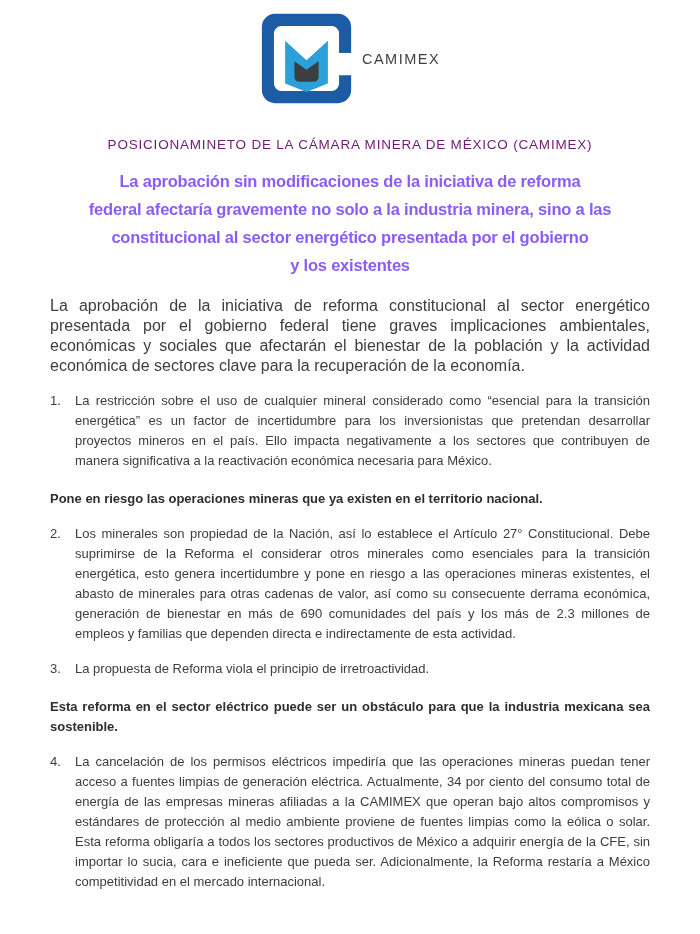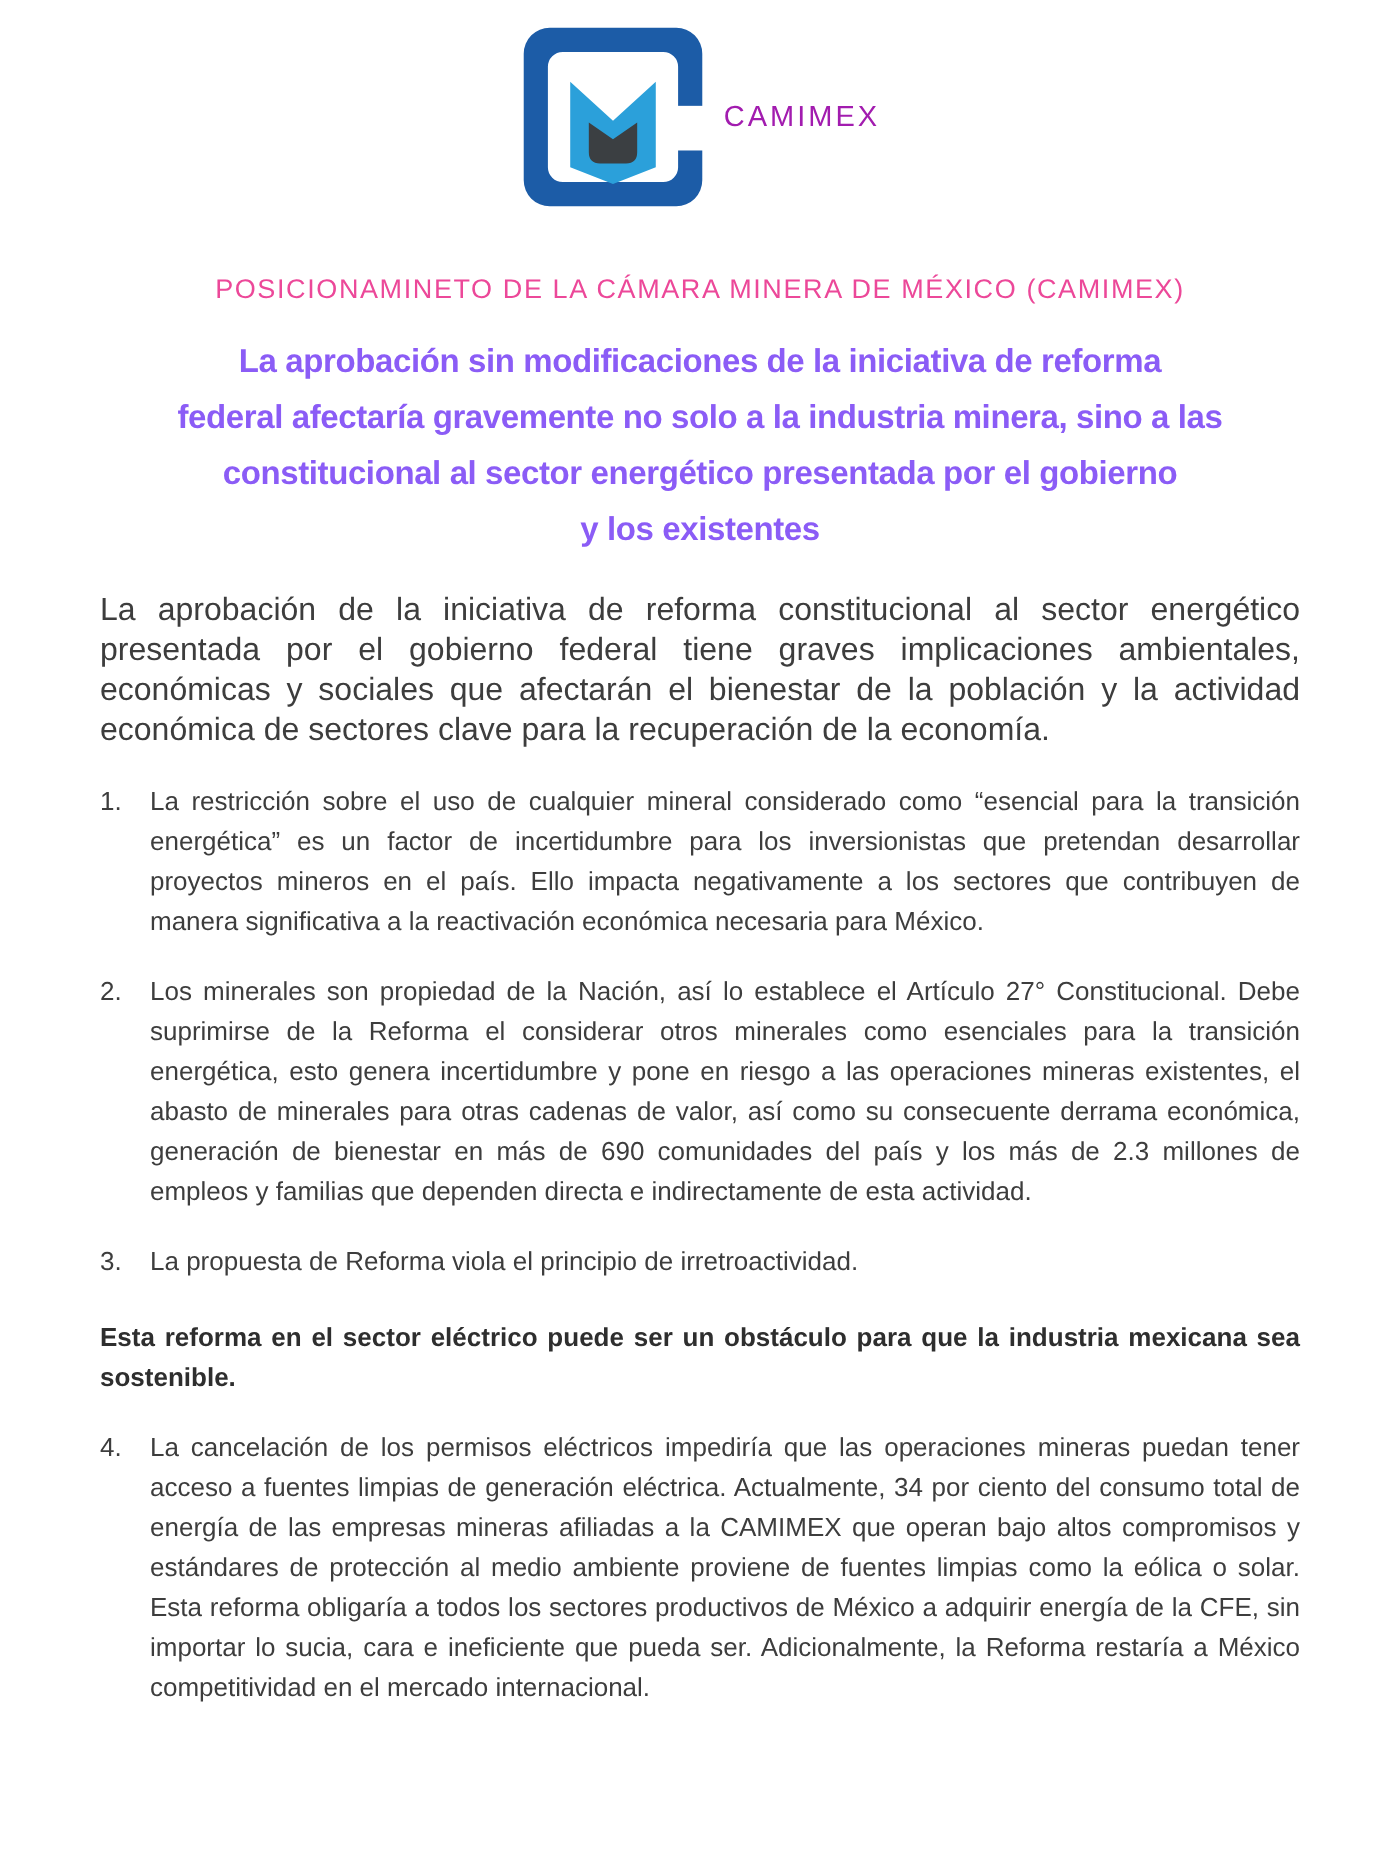--- a/index.html
+++ b/index.html
@@ -28,29 +28,29 @@
     margin-top: 2px;
   }
   .logo-mark {
     width: 93px;
     height: 93px;
     display: block;
   }
   .logo-wordmark {
     font-size: 14.5px;
     letter-spacing: 1.5px;
-    color: #a21caf;
+    color: #404040;
   }
   
   .doc-heading {
     margin-top: 32px;
     text-align: center;
     font-size: 13.5px;
     letter-spacing: 0.8px;
-    color: #ec4899;
+    color: #701a75;
     white-space: nowrap;
   }
   .doc-title {
     margin-top: 15px;
     text-align: center;
     font-weight: bold;
     color: #8b5cf6;
     font-size: 16.5px;
     line-height: 28px;
     letter-spacing: -0.2px;
@@ -121,20 +121,21 @@
   </div>
 
   <p class="para intro">La aprobación de la iniciativa de reforma constitucional al sector energético presentada por el gobierno federal tiene graves implicaciones ambientales, económicas y sociales que afectarán el bienestar de la población y la actividad económica de sectores clave para la recuperación de la economía.</p>
 
 
   <div class="list-item">
     <span class="item-number">1.</span>
     <span class="item-text">La restricción sobre el uso de cualquier mineral considerado como “esencial para la transición energética” es un factor de incertidumbre para los inversionistas que pretendan desarrollar proyectos mineros en el país. Ello impacta negativamente a los sectores que contribuyen de manera significativa a la reactivación económica necesaria para México.</span>
   </div>
 
+  <p class="subhead mt-b">Pone en riesgo las operaciones mineras que ya existen en el territorio nacional.</p>
 
   <div class="list-item">
     <span class="item-number">2.</span>
     <span class="item-text">Los minerales son propiedad de la Nación, así lo establece el Artículo 27° Constitucional.  Debe suprimirse de la Reforma el considerar otros minerales como esenciales para la transición energética, esto genera incertidumbre y pone en riesgo a las operaciones mineras existentes, el abasto de minerales para otras cadenas de valor, así como su consecuente derrama económica, generación de bienestar en más de 690 comunidades del país y los más de 2.3 millones de empleos y familias que dependen directa e indirectamente de esta actividad.</span>
   </div>
 
 
   <div class="list-item mt-c">
     <span class="item-number">3.</span>
     <span class="item-text">La propuesta de Reforma viola el principio de irretroactividad.</span>

